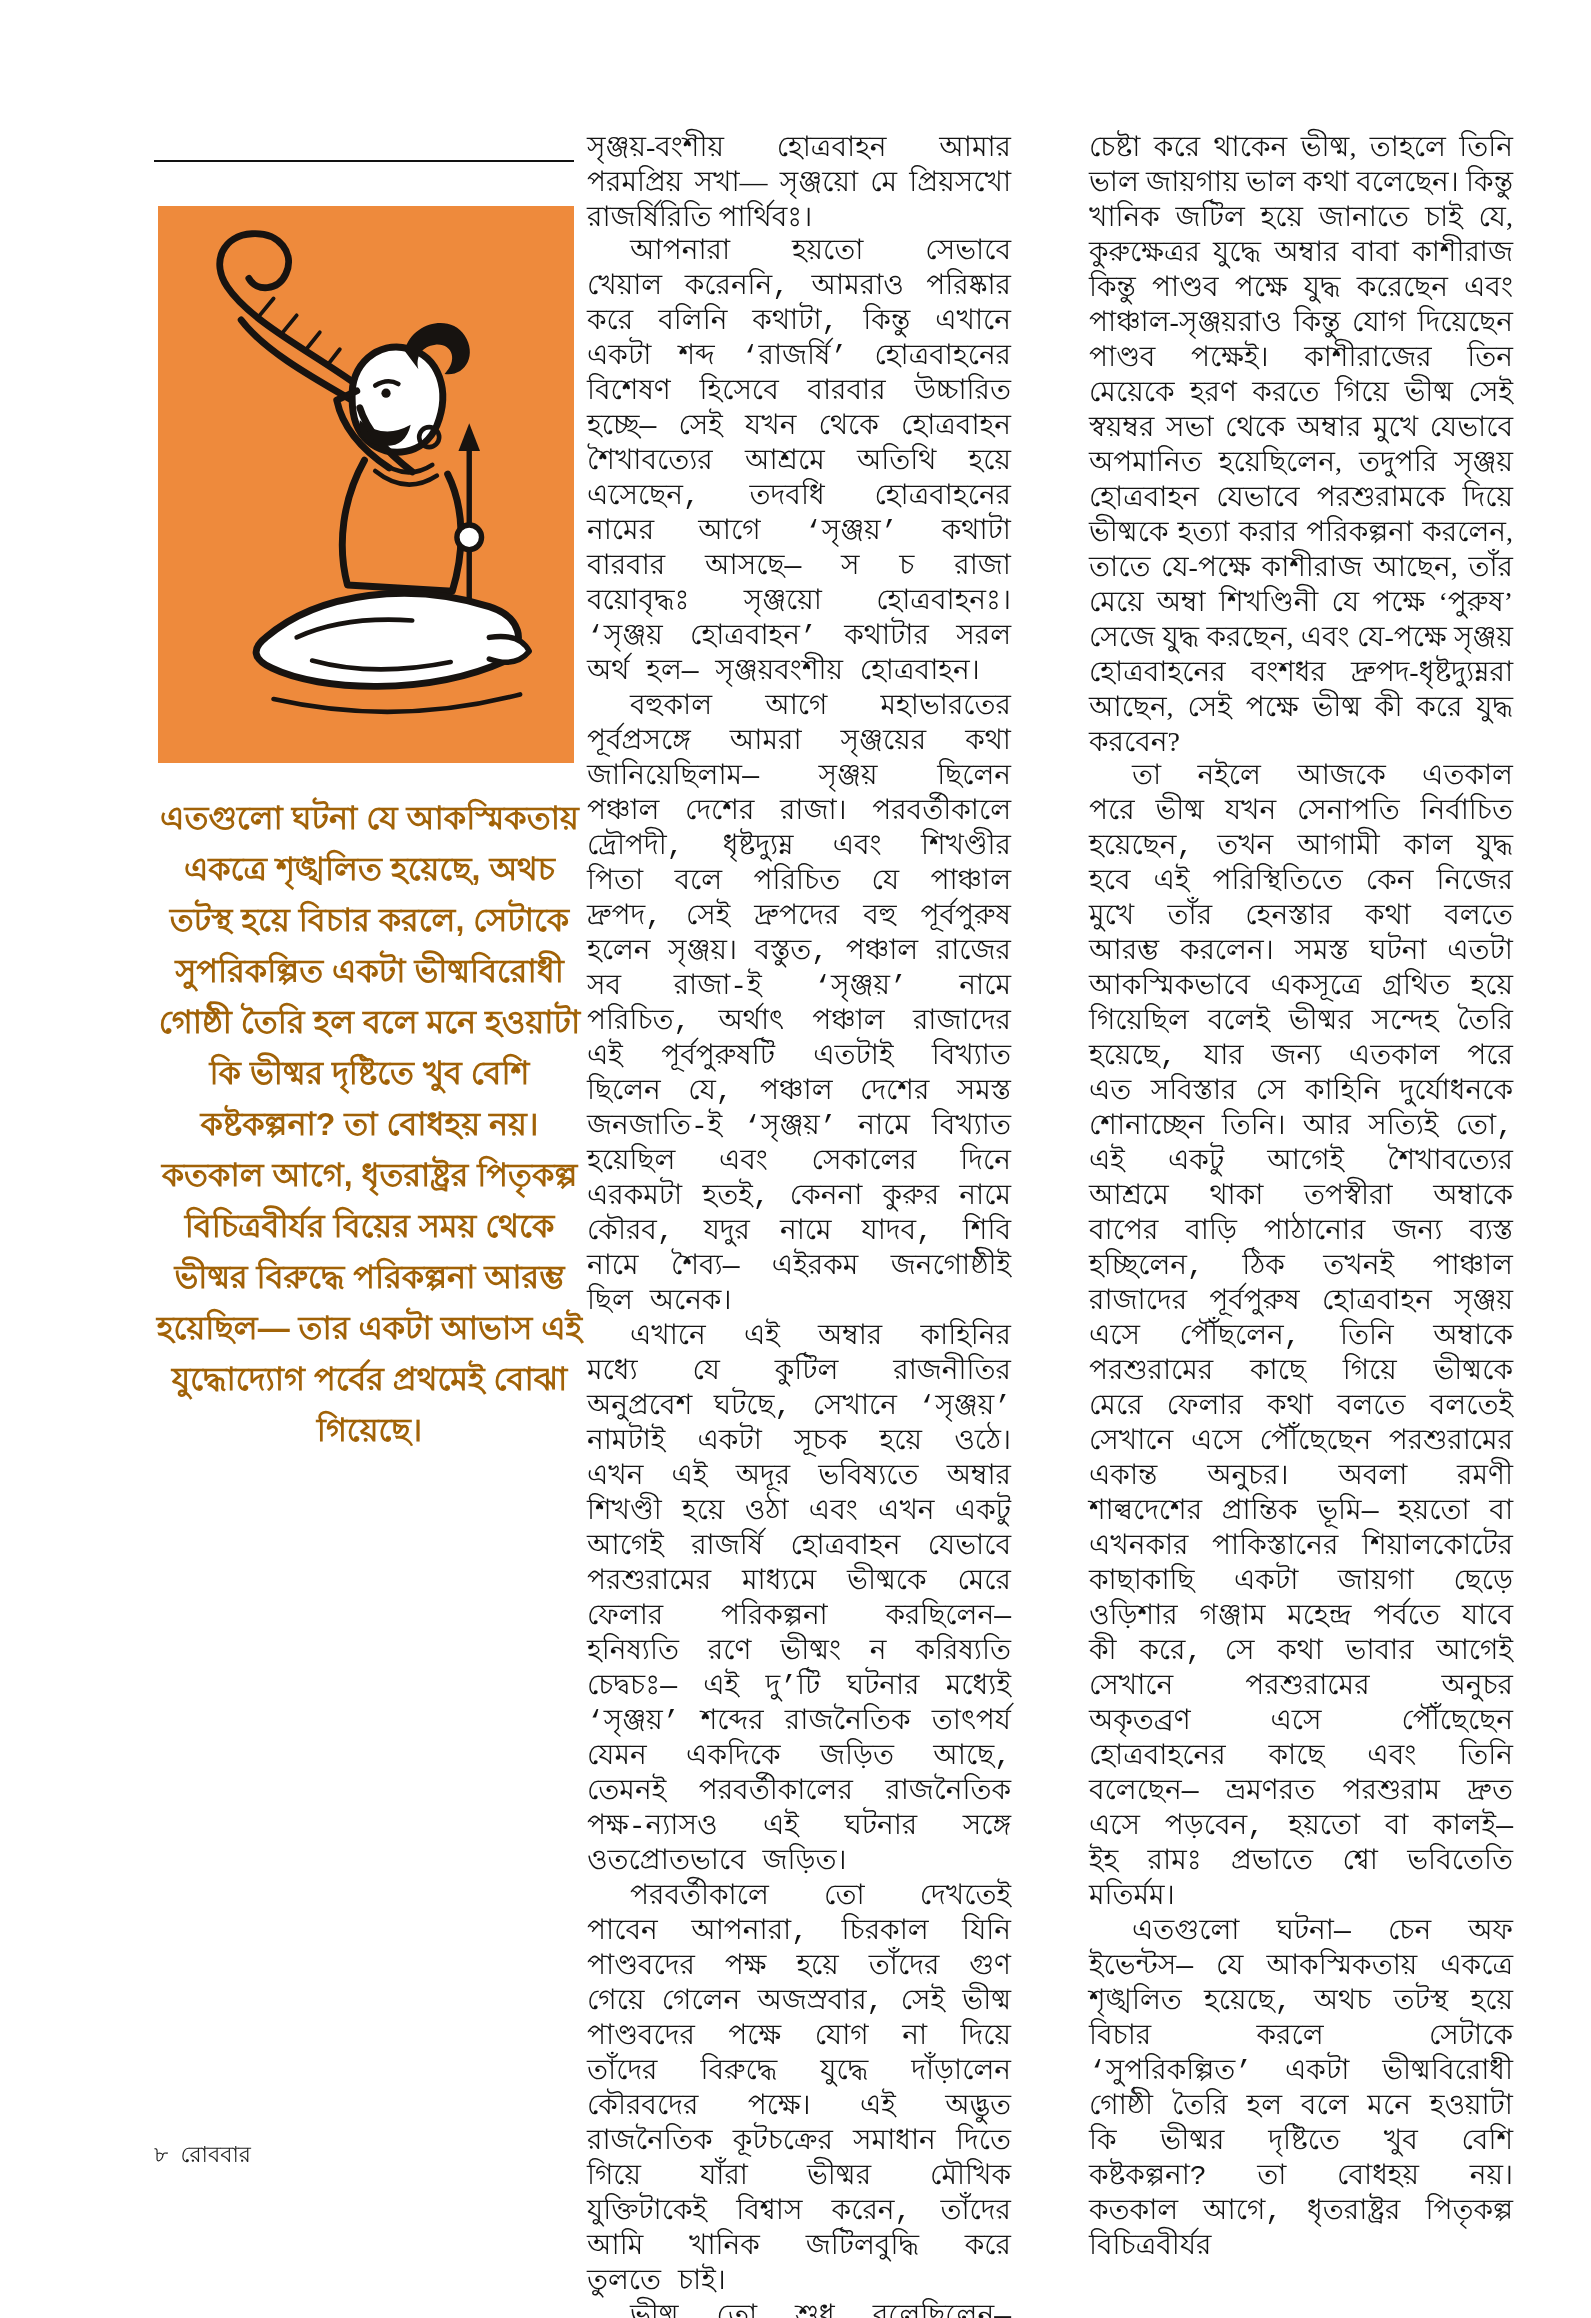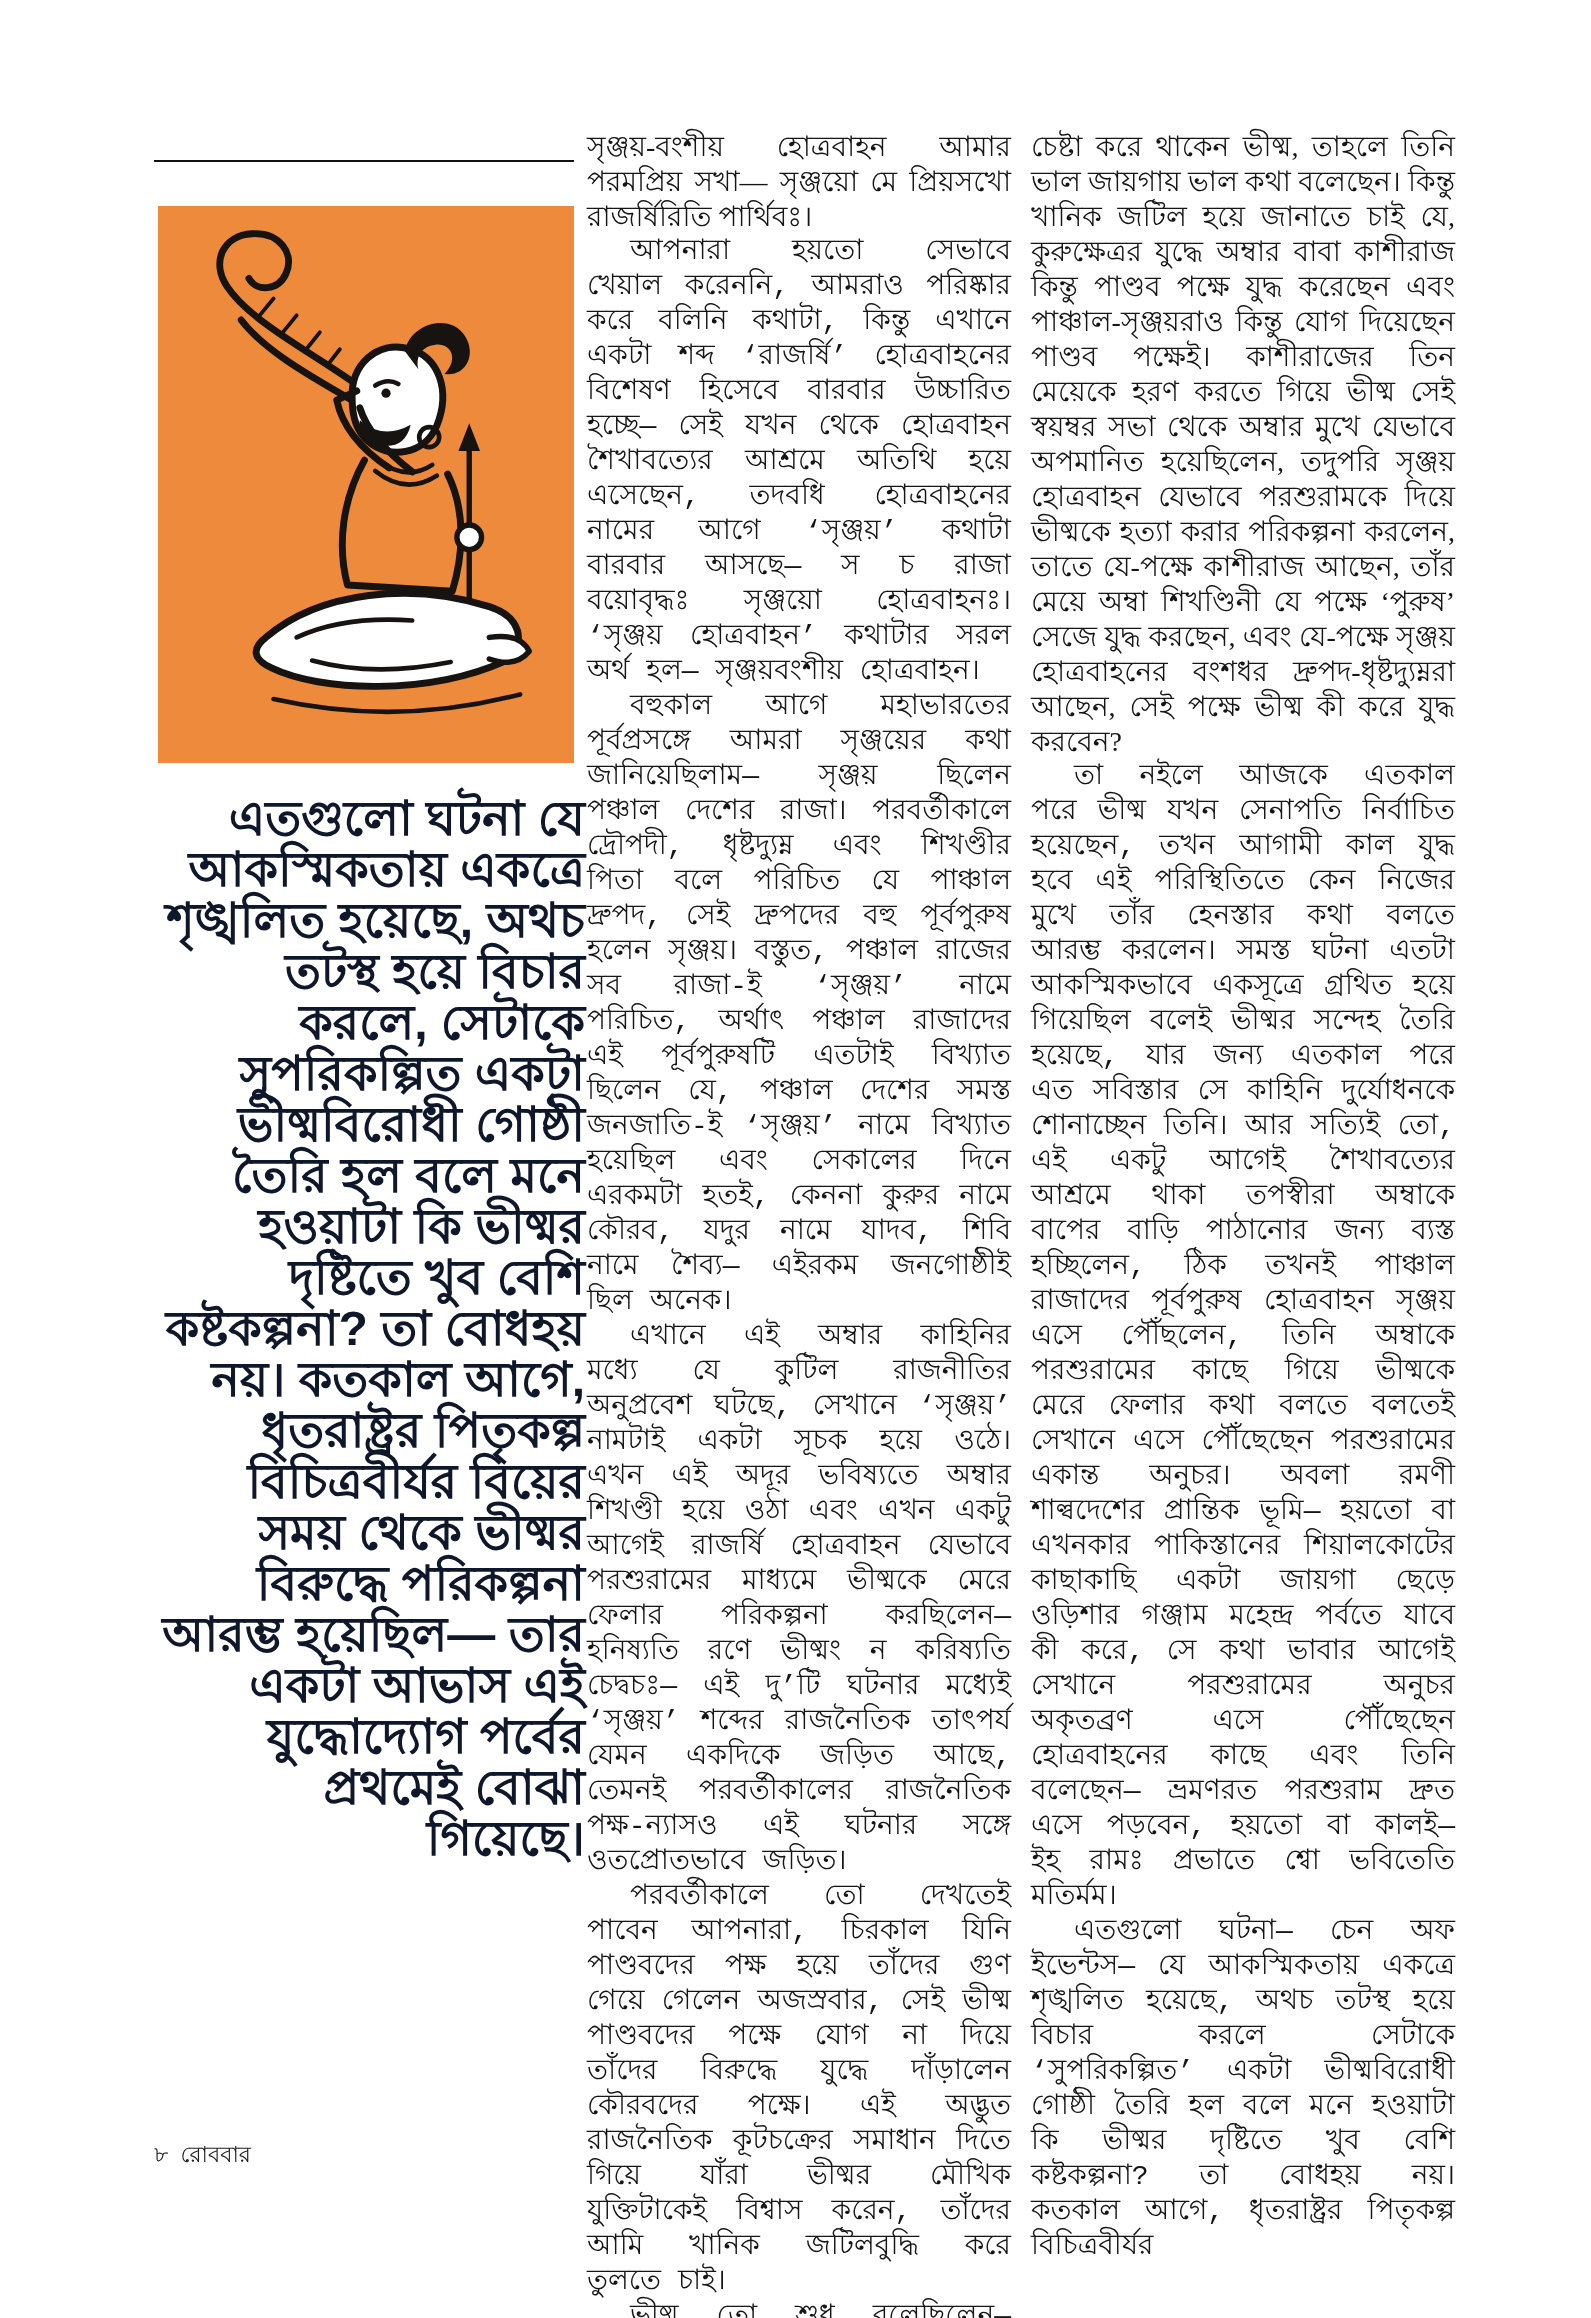--- a/index.html
+++ b/index.html
@@ -22,33 +22,33 @@
     position:absolute;left:158px;top:206px;
     width:416px;height:557px;
     background:#ee8a3c;
   }
   .illustration svg{display:block;width:100%;height:100%;}
   .pull-quote{
     position:absolute;left:154px;top:793px;
     width:431px;
     font-family:"Liberation Sans","DejaVu Sans",sans-serif;
     font-weight:bold;
-    font-size:48px;line-height:51px;
-    color:#0f172a;
-    text-align:right;
+    font-size:32px;line-height:51px;
+    color:#a16207;
+    text-align:center;
   }
   .col{
     position:absolute;top:129px;width:424px;
     font-family:"Liberation Serif","DejaVu Serif",serif;
     font-size:28px;line-height:35px;
     color:#151515;
     text-align:justify;
   }
   .col-middle{left:587px;}
-  .col-right{left:1031px;}
+  .col-right{left:1089px;}
   .col p{margin:0;padding:0;}
   .col p.indent{text-indent:43px;font-family:Liberation Mono, monospace;}
   .footer{
     position:absolute;left:154px;top:2137px;
     font-family:"Liberation Sans","DejaVu Sans",sans-serif;
     font-size:22px;color:#222;
     display:flex;gap:12.3px;align-items:baseline;
   }
 </style>
 </head>

